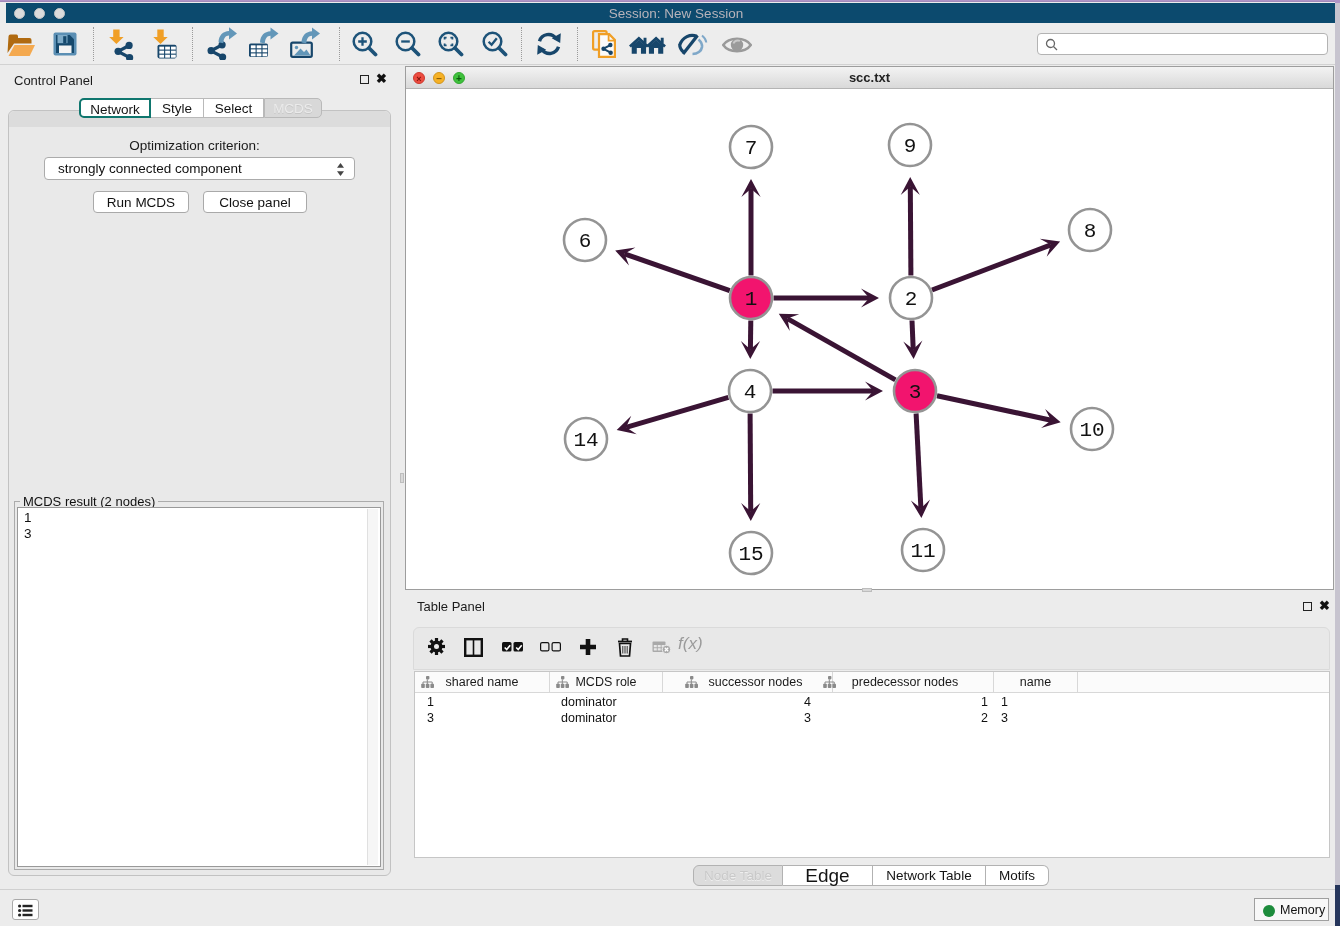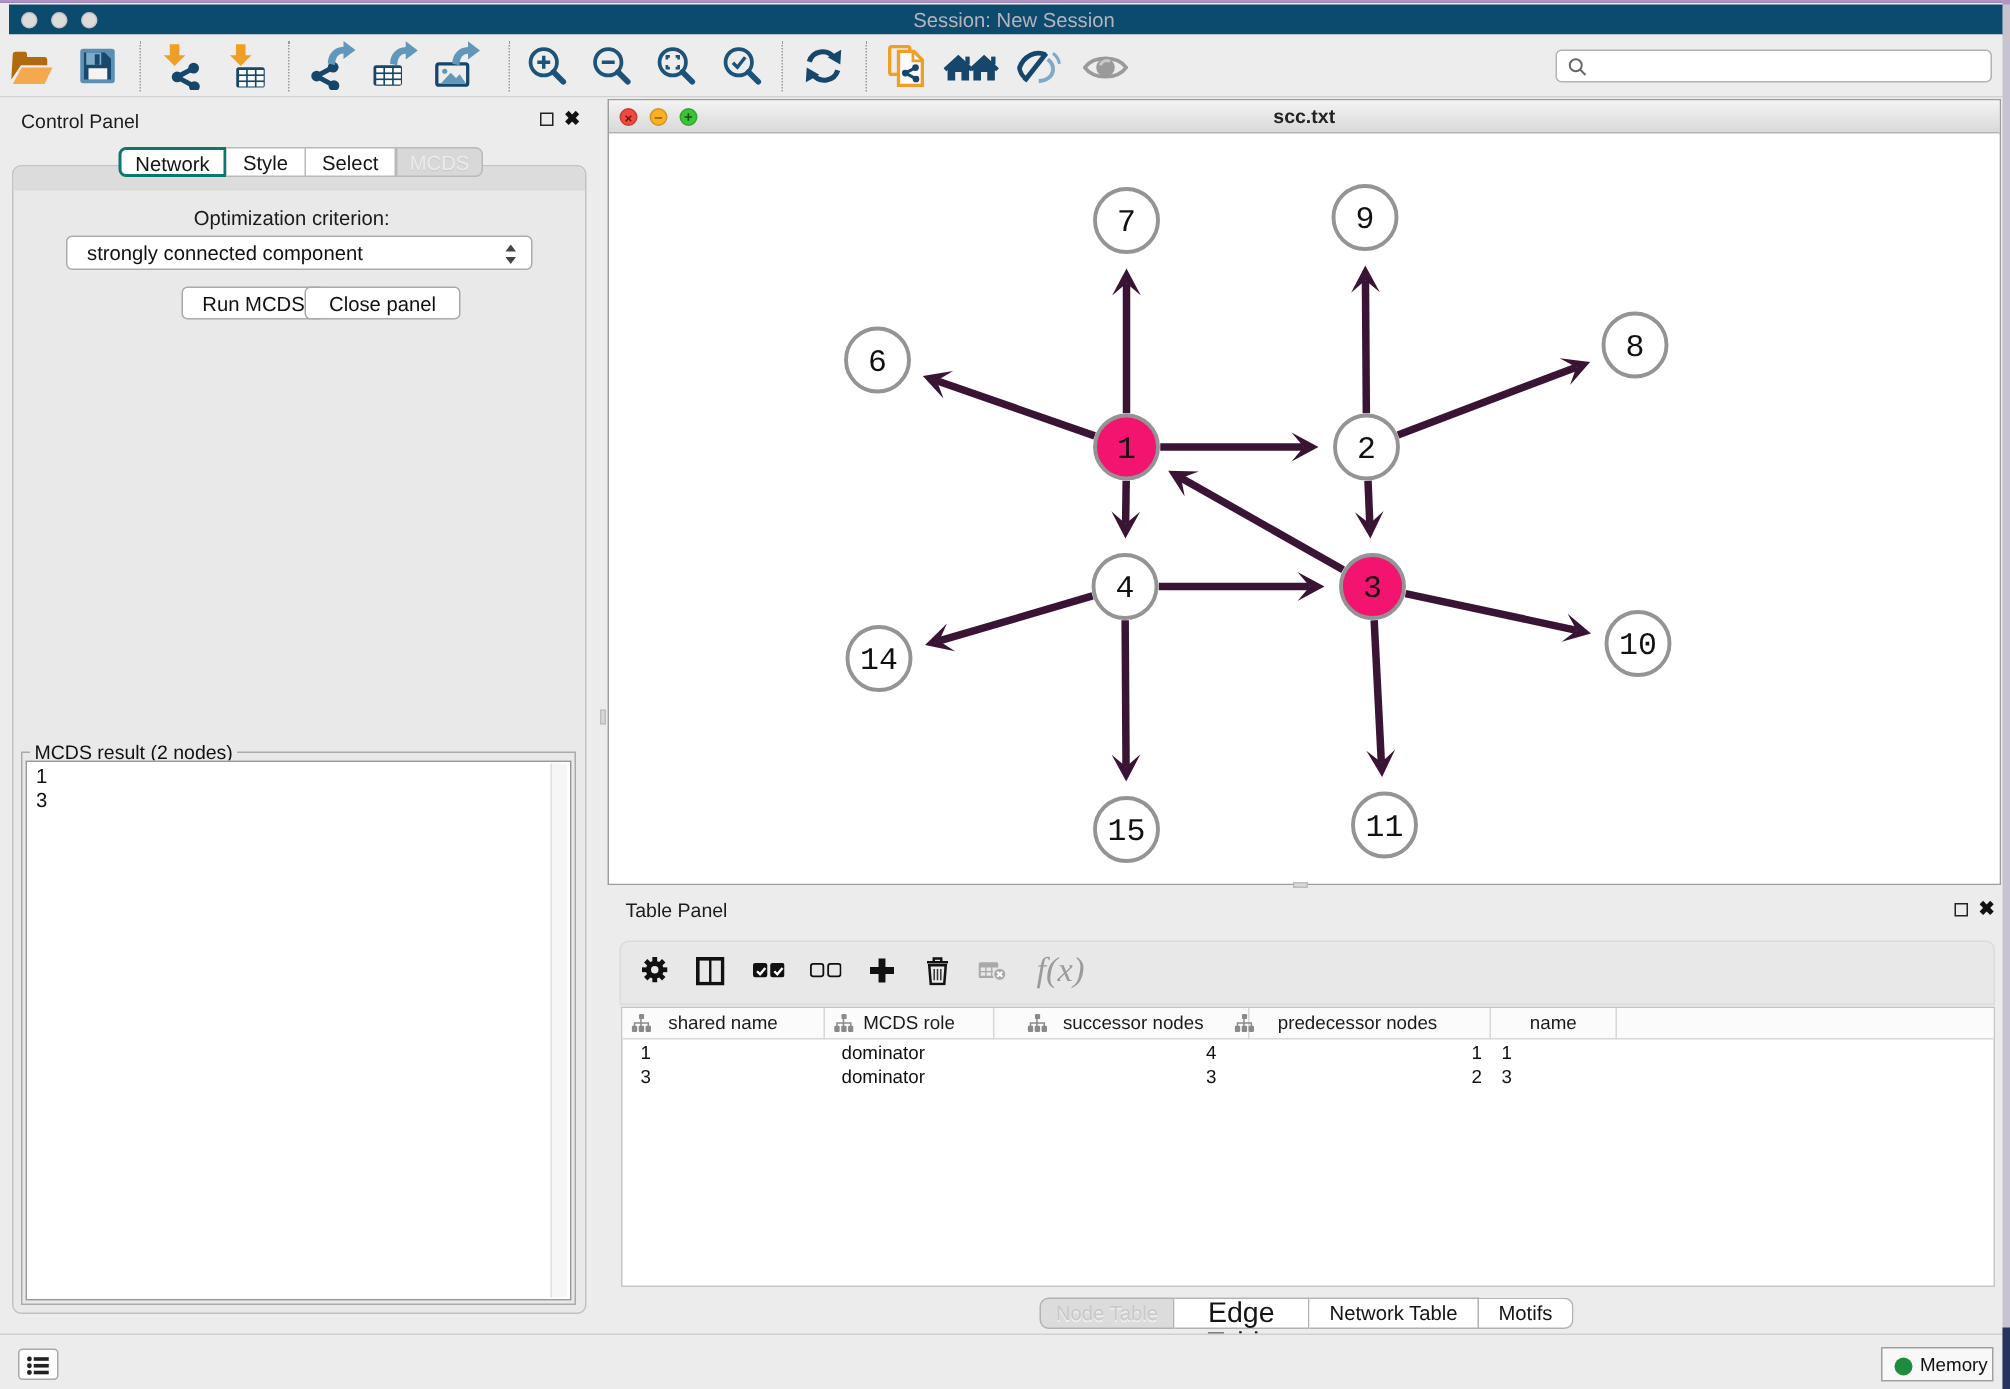--- a/index.html
+++ b/index.html
@@ -175,21 +175,21 @@
     <div class="abs" style="left:204px;top:33px;width:60px;height:20px;background:#fff;color:#141414;border:1px solid #b9b9b9;border-radius:0;border-left:none;font-size:13.5px;font-weight:500;text-align:center;line-height:19px;">Select</div>
     <div class="abs" style="left:264px;top:33px;width:58px;height:20px;background:#d8d8d8;color:#ebebeb;text-shadow:0 1px 0 #c6c6c6;border:1px solid #b9b9b9;border-radius:0 5px 5px 0;font-size:13.5px;font-weight:500;text-align:center;line-height:19px;">MCDS</div>
   <div class="abs" style="left:0;top:73px;width:389px;text-align:center;font-size:13.5px;color:#1a1a1a;">Optimization criterion:</div>
   <div class="abs" style="left:44px;top:92px;width:311px;height:23px;background:#fff;border:1px solid #ababab;border-radius:4px;">
      <div class="abs" style="left:13px;top:3px;font-size:13.5px;color:#111;">strongly connected component</div>
      <svg width="9" height="13" viewBox="0 0 9 13" style="position:absolute;right:9px;top:5px;">
        <polygon points="4.5,0 8,4.7 1,4.7" fill="#444"></polygon>
        <polygon points="4.5,13 8,8.3 1,8.3" fill="#444"></polygon>
      </svg>
   </div>
-  <div class="abs" style="left:93px;top:126px;width:96px;height:22px;background:#fff;border:1px solid #a9a9a9;border-radius:4px;font-size:13.5px;font-weight:500;text-align:center;line-height:21px;color:#111;margin-left:28px;">Run MCDS</div>
+  <div class="abs" style="left:93px;top:126px;width:96px;height:22px;background:#fff;border:1px solid #a9a9a9;border-radius:4px;font-size:13.5px;font-weight:500;text-align:center;line-height:21px;color:#111;">Run MCDS</div>
   <div class="abs" style="left:203px;top:126px;width:104px;height:22px;background:#fff;border:1px solid #a9a9a9;border-radius:4px;font-size:13.5px;font-weight:500;text-align:center;line-height:21px;color:#111;">Close panel</div>
   <div class="abs" style="left:14px;top:436px;width:370px;height:369px;border:1px solid #ababab;"></div>
   <div class="abs" style="left:20px;top:429px;background:#e9e9e9;padding:0 3px;font-size:13px;color:#111;">MCDS result (2 nodes)</div>
   <div class="abs" style="left:17px;top:442px;width:364px;height:360px;background:#fff;border:1px solid #999;">
       <div class="abs" style="right:2px;top:1px;width:11px;height:356px;background:#f6f6f6;border-left:1px solid #e0e0e0;"></div>
       <div style="font-size:13.5px;color:#111;padding:2px 0 0 6px;line-height:16px;">1<br>3</div>
   </div>
 </div>
 
 <div class="abs" style="left:405px;top:66px;width:929px;height:524px;background:#fff;border:1px solid #9d9d9d;">
@@ -307,21 +307,21 @@
         <rect x="0.5" y="1.5" width="13" height="10.5" rx="1" fill="#a9a9a9"></rect>
         <rect x="1.8" y="5.0" width="3" height="2.3" fill="#e8e8e8"></rect>
         <rect x="5.7" y="5.0" width="3" height="2.3" fill="#e8e8e8"></rect>
         <rect x="9.6" y="5.0" width="3" height="2.3" fill="#e8e8e8"></rect>
         <rect x="1.8" y="8.2" width="3" height="2.3" fill="#e8e8e8"></rect>
         <rect x="5.7" y="8.2" width="3" height="2.3" fill="#e8e8e8"></rect>
         <rect x="9.6" y="8.2" width="3" height="2.3" fill="#e8e8e8"></rect>
         <circle cx="14.5" cy="9.5" r="4.2" fill="#a9a9a9" stroke="#e8e8e8" stroke-width="1"></circle>
         <path d="M12.8 7.8 L16.2 11.2 M16.2 7.8 L12.8 11.2" stroke="#fff" stroke-width="1.3"></path>
       </svg>
-      <div class="abs" style="left:277px;top:6px;font-family:Liberation Serif, serif;font-style:italic;font-size:23px;color:#9b9b9b;">f(x)</div>
+      <div class="abs" style="left:264px;top:6px;font-family:Liberation Sans, sans-serif;font-style:italic;font-size:17px;color:#9b9b9b;">f(x)</div>
     </div>
   <div class="abs" style="left:9px;top:76px;width:916px;height:187px;background:#fff;border:1px solid #c6c6c6;">
       <div class="abs" style="left:0;top:0;width:914px;height:21px;background:#fbfbfb;border-bottom:1px solid #d8d8d8;">
         <div class="abs" style="left:0px;top:0;width:135px;height:21px;border-right:1px solid #d8d8d8;">
           <svg width="13" height="12" viewBox="0 0 13 12" style="position:absolute;left:6px;top:4px">
             <g fill="#8a8a8a">
               <rect x="5" y="0" width="3.4" height="3.4" rx="0.8"></rect>
               <rect x="0.2" y="7.8" width="3.6" height="4.2" rx="0.8"></rect>
               <rect x="4.8" y="7.8" width="3.6" height="4.2" rx="0.8"></rect>
               <rect x="9.4" y="7.8" width="3.6" height="4.2" rx="0.8"></rect>

